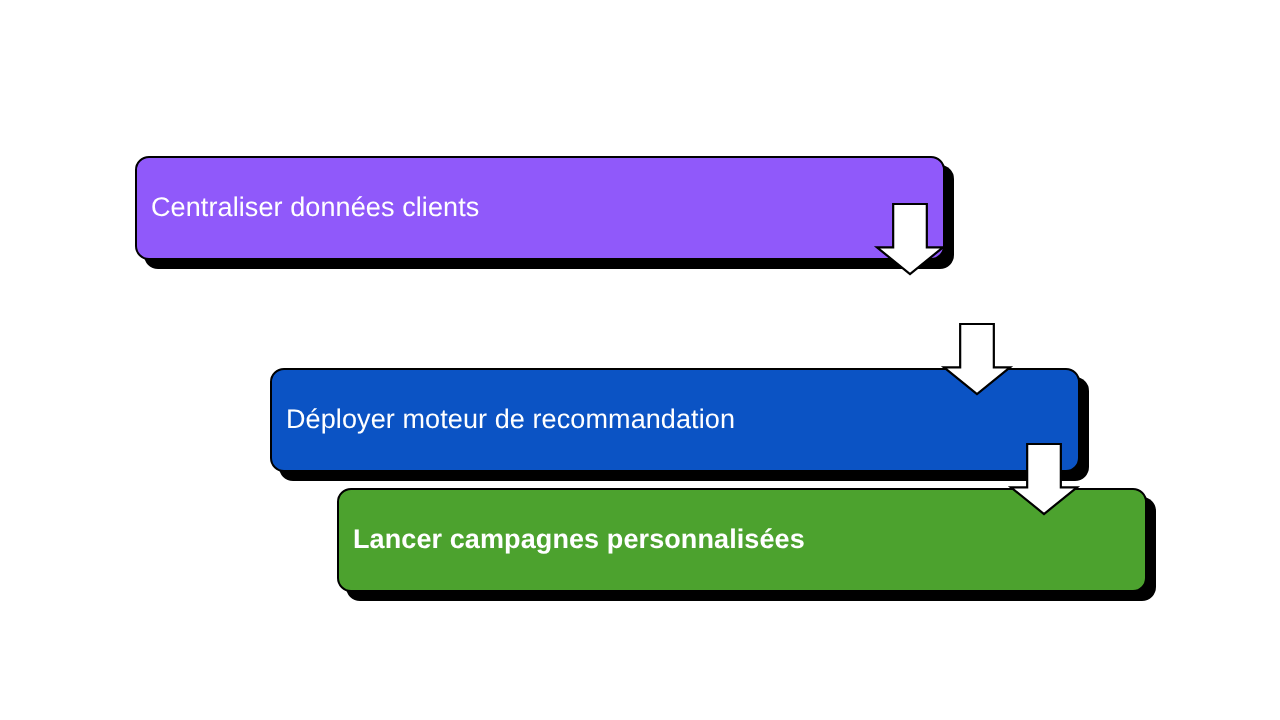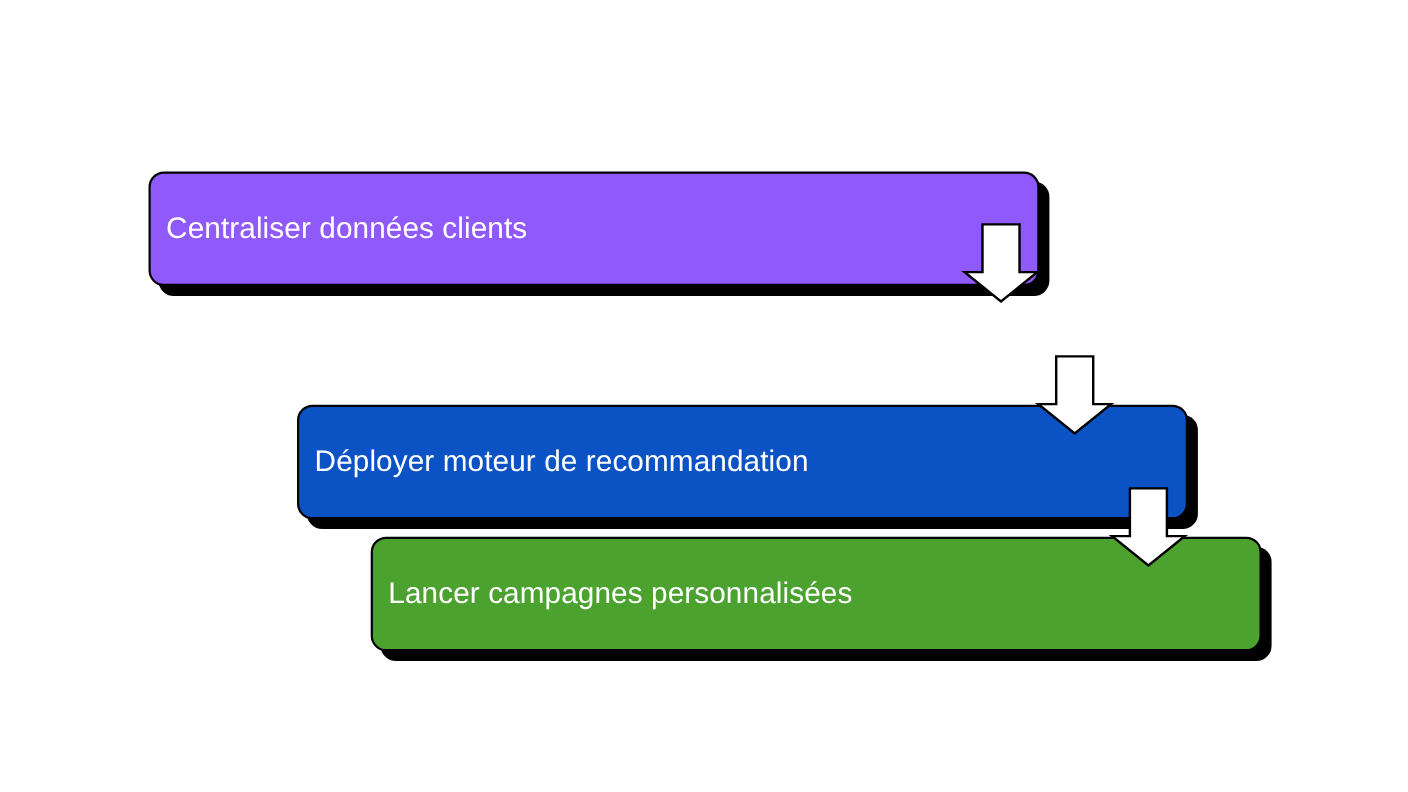--- a/index.html
+++ b/index.html
@@ -61,21 +61,21 @@
   <div class="step" id="step-1" style="left: 135px; top: 128px; width: 810px; height: 104px; background: rgb(144, 89, 250); border-color: rgb(0, 0, 0); box-shadow: rgb(0, 0, 0) 9px 9px 0px 0px; z-index: 10; margin-top: 28px;">
     <span class="step-label" style="color: rgb(255, 255, 255);">Centraliser données clients</span>
   </div>
 
 
   <div class="step" id="step-3" style="left: 270px; top: 368px; width: 810px; height: 104px; background: rgb(11, 83, 196); border-color: rgb(0, 0, 0); box-shadow: rgb(0, 0, 0) 9px 9px 0px 0px; z-index: 12;">
     <span class="step-label" style="color: rgb(255, 255, 255);">Déployer moteur de recommandation</span>
   </div>
 
   <div class="step" id="step-4" style="left: 337px; top: 488px; width: 810px; height: 104px; background: rgb(76, 162, 46); border-color: rgb(0, 0, 0); box-shadow: rgb(0, 0, 0) 9px 9px 0px 0px; z-index: 13;">
-    <span class="step-label" style="color: rgb(255, 255, 255);">Lancer campagnes personnalisées</span>
+    <span class="step-label" style="color: rgb(255, 255, 255); font-weight: bold;">Lancer campagnes personnalisées</span>
   </div>
 
   <div id="arrow-layer">
       <div class="arrow" style="left: 877px; top: 204px; width: 66px; height: 70px;">
         <svg width="66" height="70" viewBox="0 0 66 70">
           <polygon points="16.17,0.00 49.83,0.00 49.83,43.40 66.00,43.40 33.00,70.00 0.00,43.40 16.17,43.40" fill="#ffffff" stroke="#000000" stroke-width="2.2" stroke-linejoin="miter"></polygon>
         </svg>
       </div>
       <div class="arrow" style="left: 944px; top: 324px; width: 66px; height: 70px;">
         <svg width="66" height="70" viewBox="0 0 66 70">

